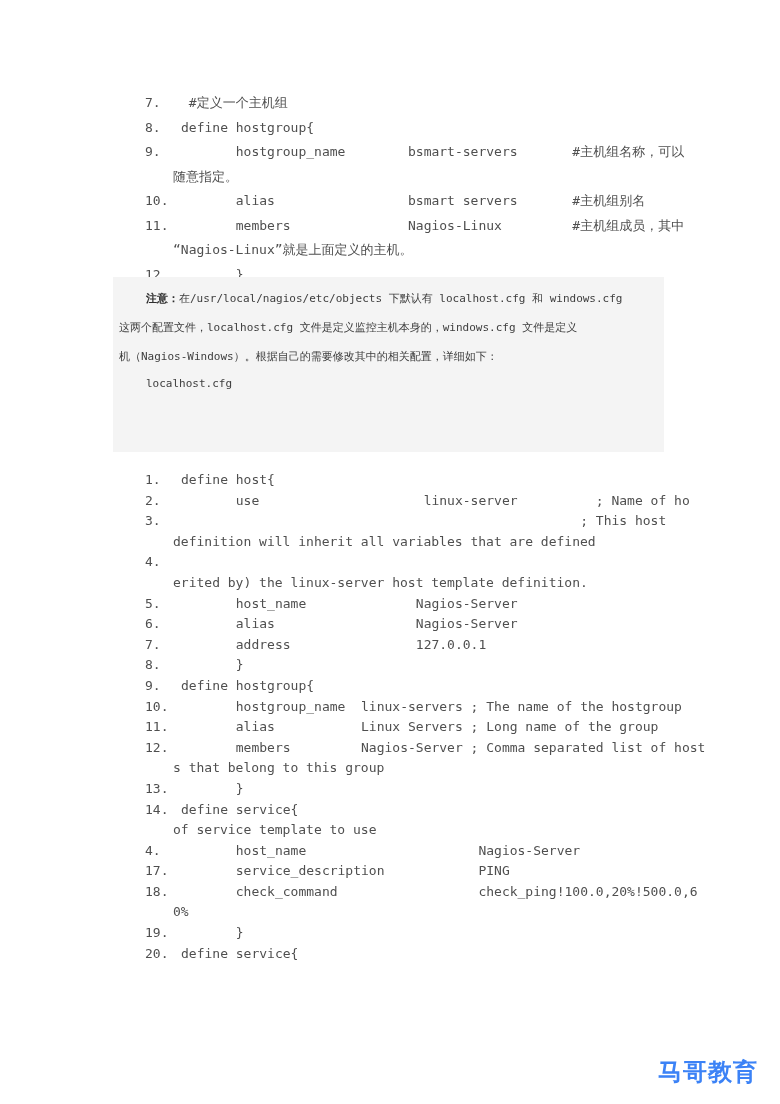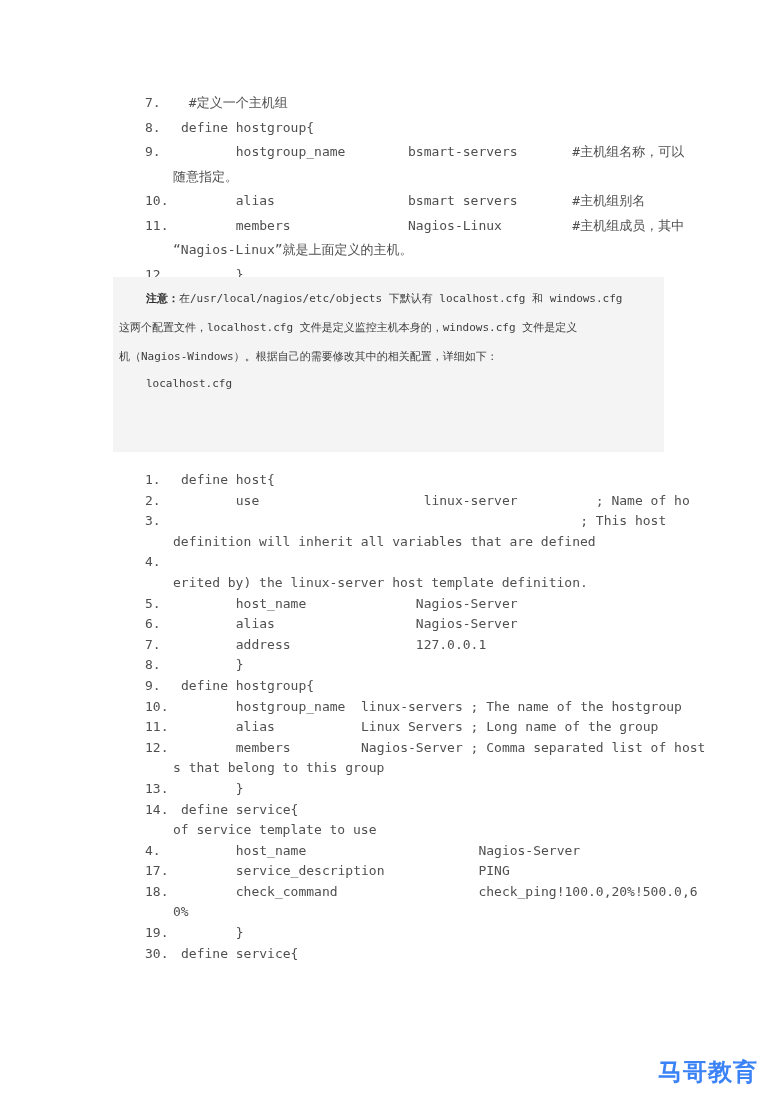--- a/index.html
+++ b/index.html
@@ -82,18 +82,18 @@
       <div class="code-row"><span class="lnum">12.</span><span class="ltext">       members         Nagios-Server ; Comma separated list of host</span></div>
       <div class="code-row"><span class="ltext wrapindent">s that belong to this group</span></div>
       <div class="code-row"><span class="lnum">13.</span><span class="ltext">       }</span></div>
       <div class="code-row"><span class="lnum">14.</span><span class="ltext">define service{</span></div>
       <div class="code-row"><span class="ltext wrapindent">of service template to use</span></div>
       <div class="code-row"><span class="lnum">4.</span><span class="ltext">       host_name                      Nagios-Server</span></div>
       <div class="code-row"><span class="lnum">17.</span><span class="ltext">       service_description            PING</span></div>
       <div class="code-row"><span class="lnum">18.</span><span class="ltext">       check_command                  check_ping!100.0,20%!500.0,6</span></div>
       <div class="code-row"><span class="ltext wrapindent">0%</span></div>
       <div class="code-row"><span class="lnum">19.</span><span class="ltext">       }</span></div>
-      <div class="code-row"><span class="lnum">30.</span><span class="ltext">define service{</span></div>
+      <div class="code-row"><span class="lnum">20.</span><span class="ltext">define service{</span></div>
     </div>
 
   <div class="watermark" style="color: #3b82f6;">马哥教育</div>
 
 </div>
 
 </body></html>

